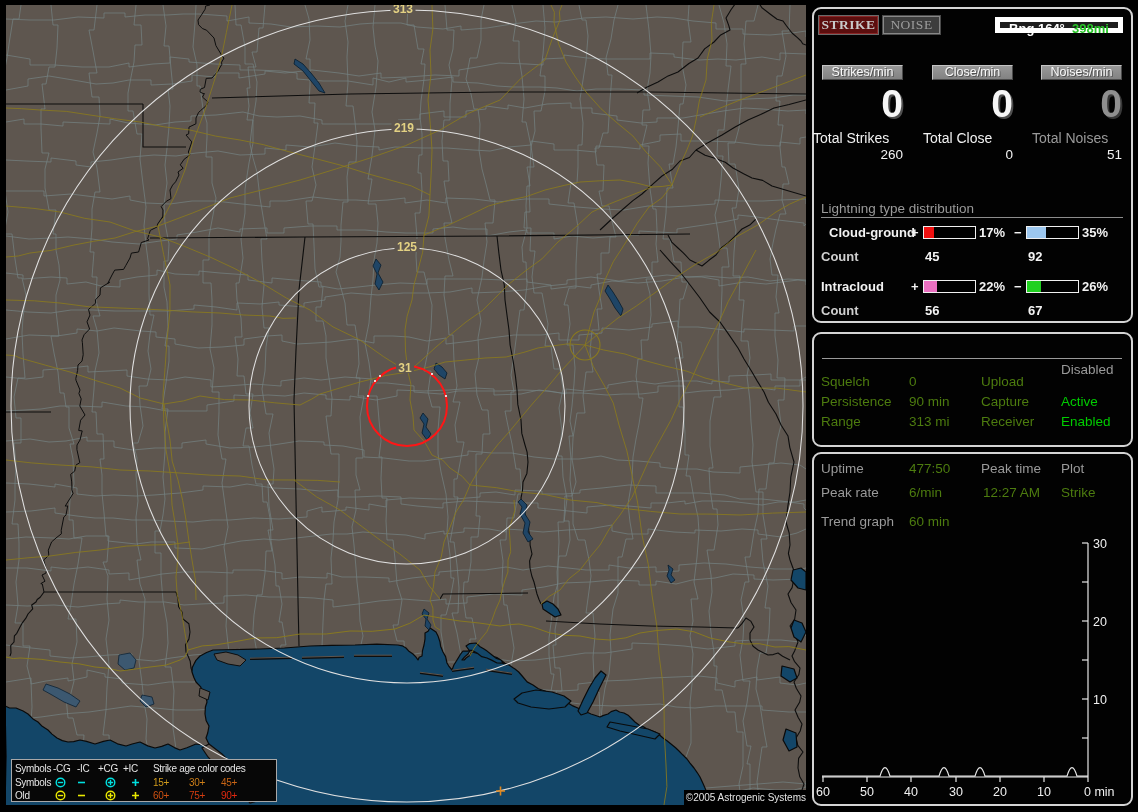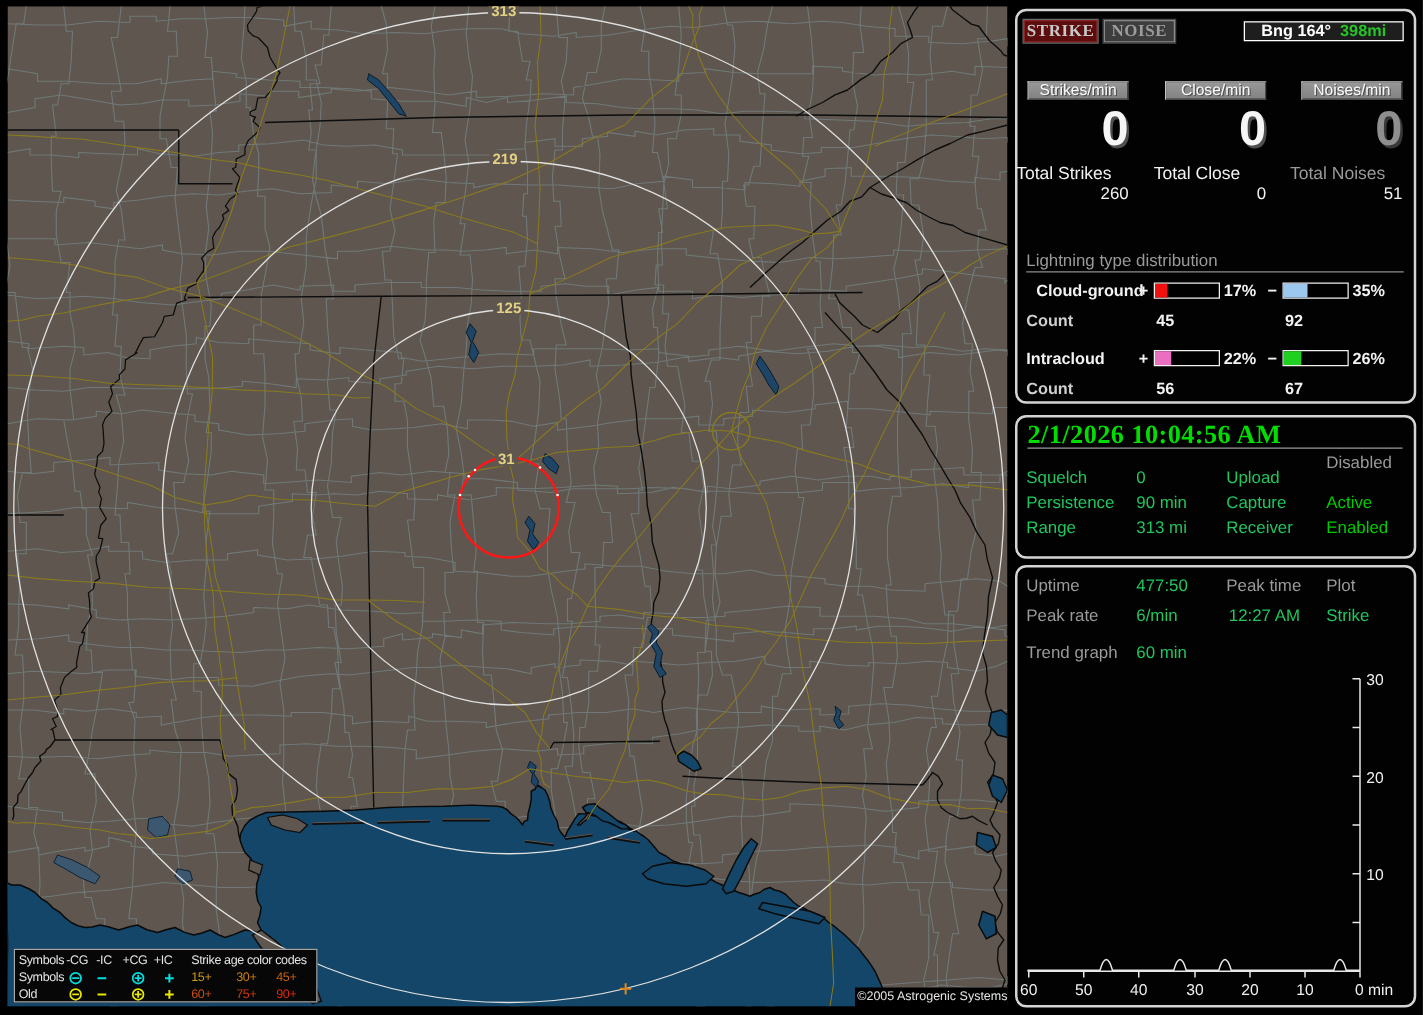--- a/index.html
+++ b/index.html
@@ -1,17 +1,17 @@
 <!DOCTYPE html>
 <html><head><meta charset="utf-8"><style>
 *{margin:0;padding:0;box-sizing:border-box}
 html,body{width:1138px;height:812px;background:#000;overflow:hidden;font-family:"Liberation Sans",sans-serif;position:relative}
 .abs{position:absolute}
 .panel{position:absolute;left:812px;width:321px;background:#020202;border:2px solid #d4d4d4;border-radius:9px}
-.lbl{color:#22c55e;font-size:13.5px}
+.lbl{color:#4d7c0f;font-size:13.5px}
 .gray{color:#9a9a9a}
 .green{color:#00cc00}
 .minbtn{position:absolute;top:56px;width:81px;height:15px;background:linear-gradient(#989898,#828282);border:1px solid #c4c4c4;border-bottom-color:#4a4a4a;border-right-color:#4a4a4a;color:#fafafa;font-size:12.5px;text-align:center;line-height:13px;text-shadow:1px 1px 0 #4f4f4f}
 .bigzero{position:absolute;top:73px;font-size:39px;font-weight:bold;text-align:right;width:81px;letter-spacing:0;text-shadow:2px 2px 0 #4f4f4f}
 .tot{position:absolute;top:121px;width:90px;text-align:left;font-size:14px}
 .totv{position:absolute;top:138px;width:90px;text-align:right;font-size:13.5px;color:#f2f2f2}
 .bar{position:absolute;width:53px;height:13px;border:1px solid #f0f0f0;background:#000}
 .bar i{display:block;height:100%}
 .brow{position:absolute;color:#f2f2f2;font-size:13px;font-weight:bold}
 </style></head><body>
@@ -128,21 +128,21 @@
 <rect x="391.5" y="120" width="25" height="13" fill="#5e564f"></rect>
 <text x="404" y="131.5" text-anchor="middle" font-family="Liberation Sans, sans-serif" font-size="12" font-weight="bold" fill="#e3d183">219</text>
 <rect x="394.5" y="239" width="25" height="13" fill="#5e564f"></rect>
 <text x="407" y="250.5" text-anchor="middle" font-family="Liberation Sans, sans-serif" font-size="12" font-weight="bold" fill="#e3d183">125</text>
 <rect x="396.0" y="360" width="18" height="13" fill="#5e564f"></rect>
 <text x="405" y="371.5" text-anchor="middle" font-family="Liberation Sans, sans-serif" font-size="12" font-weight="bold" fill="#e3d183">31</text>
 <path d="M496,791 h9 M500.5,786.5 v9" stroke="#e0881e" stroke-width="1.6" fill="none"></path>
 </g>
   </svg>
 
-<div class="abs" style="left:11px;top:759px;width:243px;height:43px;background:#070707;border:1px solid #a8a8a8;font-size:10px;color:#e4e4e4;white-space:nowrap;letter-spacing:-0.3px">
+<div class="abs" style="left:11px;top:759px;width:266px;height:43px;background:#070707;border:1px solid #a8a8a8;font-size:10px;color:#e4e4e4;white-space:nowrap;letter-spacing:-0.3px">
  <div class="abs" style="left:3px;top:3px">Symbols</div>
  <div class="abs" style="left:41px;top:3px">-CG</div>
  <div class="abs" style="left:65px;top:3px">-IC</div>
  <div class="abs" style="left:86px;top:3px">+CG</div>
  <div class="abs" style="left:111px;top:3px">+IC</div>
  <div class="abs" style="left:141px;top:3px">Strike age color codes</div>
  <div class="abs" style="left:3px;top:17px">Symbols</div>
  <div class="abs" style="left:43px;top:17px"><svg width="11" height="11" style="vertical-align:-2px">
         <circle cx="5.5" cy="5.5" r="4.3" fill="none" stroke="#00e0e0" stroke-width="1.4"></circle>
         <path d="M2.8,5.5 H8.2" stroke="#00e0e0" stroke-width="1.4"></path>
@@ -177,22 +177,22 @@
       </svg></div>
  <div class="abs" style="left:141px;top:30px;color:#cc5012">60+</div>
  <div class="abs" style="left:177px;top:30px;color:#d23b10">75+</div>
  <div class="abs" style="left:209px;top:30px;color:#e02810">90+</div>
 </div>
 
 <div class="abs" style="left:684px;top:790px;width:122px;height:16px;background:#000;color:#e4e4e4;font-size:10px;text-align:right;line-height:15px;white-space:nowrap">©2005 Astrogenic Systems</div>
 
 <div class="panel" style="top:7px;height:316px">
  <div class="abs" style="left:5px;top:7px;width:59px;height:18px;background:#5c0e0e;border:1px solid #8a2525;outline:1px solid #6a6a6a;color:#c9c9c9;font-family:Liberation Serif,serif;font-weight:bold;font-size:13.5px;text-align:center;line-height:16px;letter-spacing:.5px">STRIKE</div>
- <div class="abs" style="left:69px;top:7px;width:57px;height:18px;background:#3d3d3d;border:1px solid #878787;outline:1px solid #4a4a4a;color:#9c9c9c;font-family:Liberation Serif,serif;font-weight:bold;font-size:13.5px;text-align:center;line-height:16px;letter-spacing:.5px">NOISE</div>
- <div class="abs" style="left:181px;top:8px;width:128px;height:16px;background:#1e1e1e;border:1px solid #ffffff;font-size:13px;font-weight:bold;line-height:14px;text-align:center"><span style="color:#fff">Bng 164°</span>&nbsp;&nbsp;<span style="color:#27c427">398mi</span></div>
+ <div class="abs" style="left:69px;top:7px;width:57px;height:18px;background:#3d3d3d;border:1px solid #878787;outline:1px solid #4a4a4a;color:#9c9c9c;font-family:Liberation Serif,serif;font-weight:normal;font-size:13.5px;text-align:center;line-height:16px;letter-spacing:.5px">NOISE</div>
+ <div class="abs" style="left:181px;top:8px;width:128px;height:16px;background:#1e1e1e;border:5px solid #ffffff;font-size:13px;font-weight:bold;line-height:14px;text-align:center"><span style="color:#fff">Bng 164°</span>&nbsp;&nbsp;<span style="color:#27c427">398mi</span></div>
 
  <div class="minbtn" style="left:8px">Strikes/min</div>
  <div class="minbtn" style="left:118px">Close/min</div>
  <div class="minbtn" style="left:227px">Noises/min</div>
  <div class="bigzero" style="left:8px;color:#f6f6f6">0</div>
  <div class="bigzero" style="left:118px;color:#f6f6f6">0</div>
  <div class="bigzero" style="left:227px;color:#8f8f8f;text-shadow:2px 2px 0 #383838">0</div>
 
  <div class="tot" style="left:-1px;color:#f2f2f2">Total Strikes</div>
  <div class="tot" style="left:109px;color:#f2f2f2">Total Close</div>
@@ -231,21 +231,20 @@
       <i style="width:14px;background:#20d020"></i>
     </div>
  <div class="brow" style="left:268px;top:270px">26%</div>
 
  <div class="brow" style="left:7px;top:294px;color:#cfcfcf">Count</div>
  <div class="brow" style="left:111px;top:294px">56</div>
  <div class="brow" style="left:214px;top:294px">67</div>
 </div>
 
 <div class="panel" style="top:332px;height:115px">
- <div class="abs" style="left:8px;top:1px;font-family:Liberation Serif,serif;font-weight:bold;font-size:21px;color:#00dd00;letter-spacing:.35px">2/1/2026 10:04:56 AM</div>
  <div class="abs" style="left:8px;top:24px;width:300px;border-top:1px solid #9a9a9a"></div>
  <div class="abs lbl" style="left:7px;top:40px">Squelch</div>
     <div class="abs lbl" style="left:95px;top:40px">0</div>
  <div class="abs lbl" style="left:167px;top:40px">Upload</div>
     <div class="abs gray" style="left:247px;top:28px;font-size:13.5px">Disabled</div>
  <div class="abs lbl" style="left:7px;top:60px">Persistence</div>
     <div class="abs lbl" style="left:95px;top:60px">90 min</div>
  <div class="abs lbl" style="left:167px;top:60px">Capture</div>
     <div class="abs green" style="left:247px;top:60px;font-size:13.5px">Active</div>
  <div class="abs lbl" style="left:7px;top:80px">Range</div>

